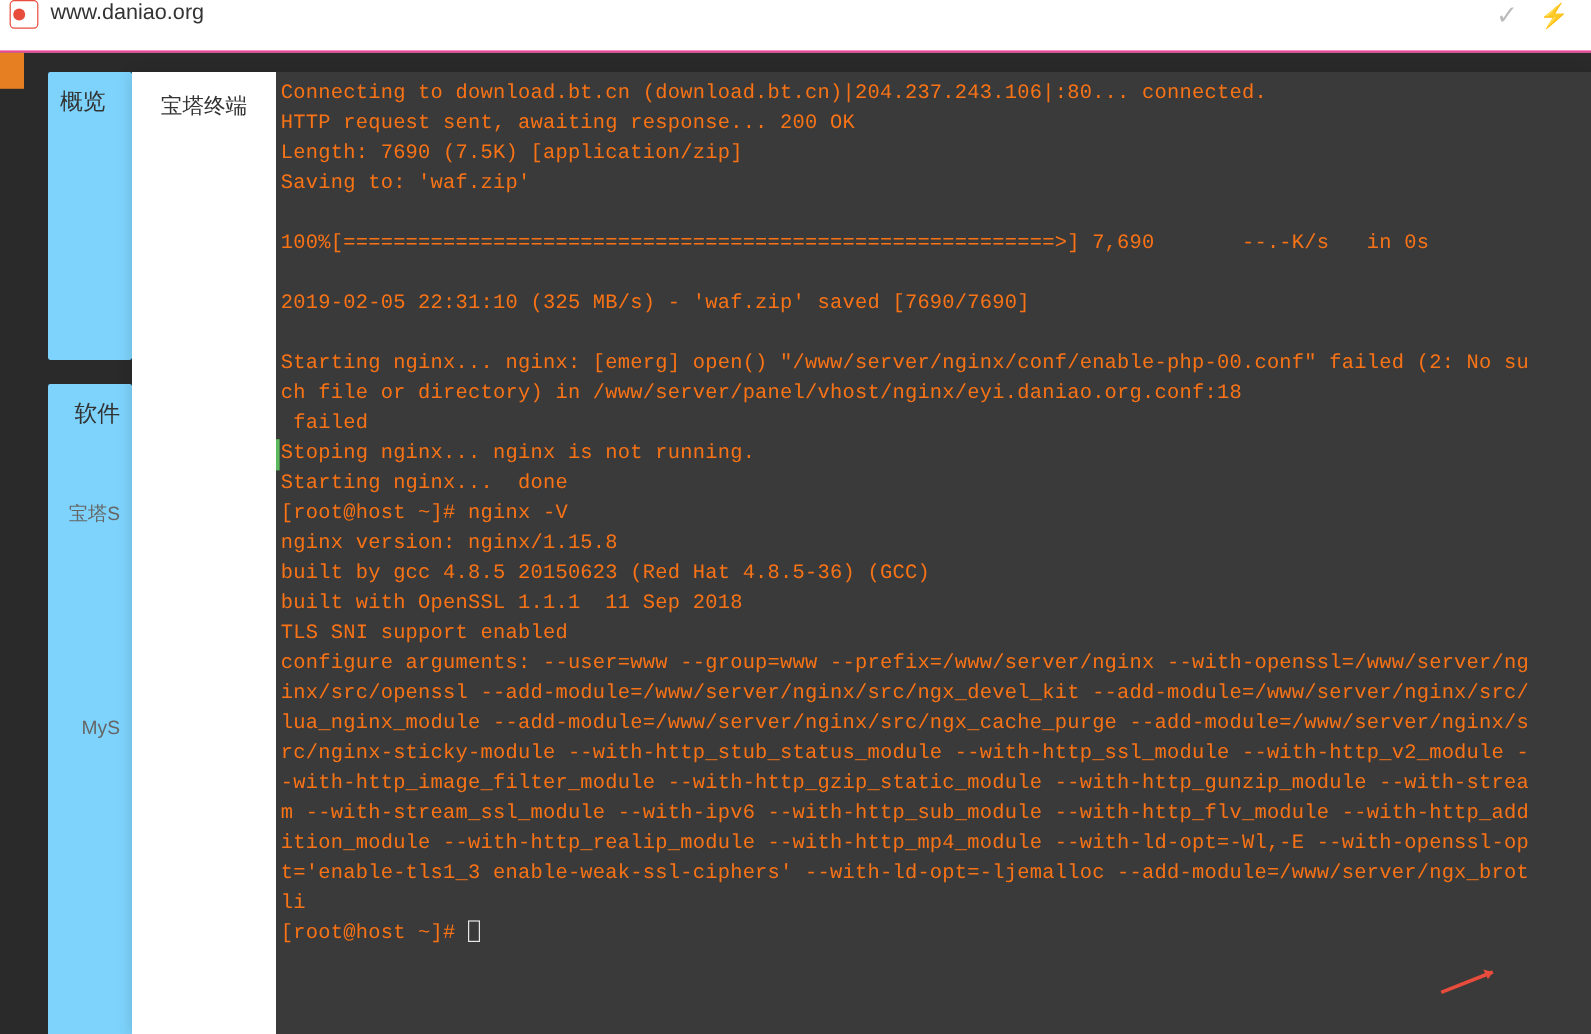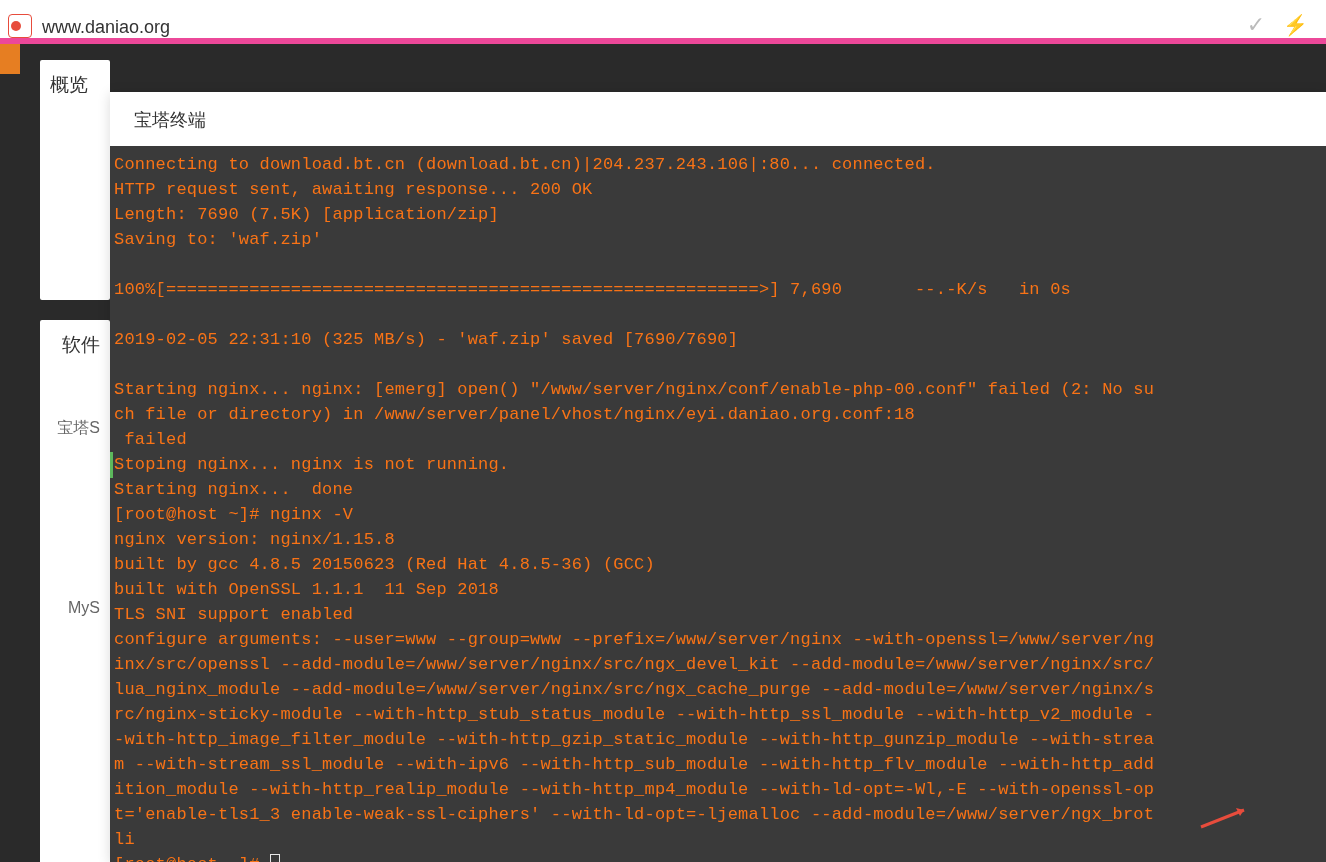--- a/index.html
+++ b/index.html
@@ -8,23 +8,23 @@
     background: #f5f5f5;
     width: 1326px;
     height: 862px;
     overflow: hidden;
     position: relative;
   }
   .browser-bar {
     height: 44px;
     background: #ffffff;
     display: flex;
-    align-items: flex-end;
+    align-items: flex-start;
     padding: 0 8px;
-    border-bottom: 6px solid #ec4899;
+    border-bottom: 2px solid #ec4899;
     gap: 10px;
   }
   .site-icon {
     width: 24px;
     height: 24px;
     background: #ffffff;
     border: 1px solid #e74c3c;
     border-radius: 4px;
     display: flex;
     align-items: center;
@@ -73,21 +73,21 @@
     height: 30px;
     background: #e67e22;
   }
   .side-panel {
     position: absolute;
     left: 40px;
     top: 16px;
     width: 70px;
   }
   .side-card {
-    background: #ffffff;
+    background: #7dd3fc;
     padding: 12px 10px;
     border-radius: 2px;
     margin-bottom: 20px;
     font-size: 19px;
     color: #333;
   }
   .side-card.tall { height: 240px; }
   .side-label {
     font-size: 16px;
     color: #666;
@@ -96,22 +96,21 @@
   .side-card2 { height: 596px; text-align: right; }
   .terminal-modal {
     position: absolute;
     left: 110px;
     top: 16px;
     right: 0;
     bottom: 0;
     background: #ffffff;
     box-shadow: 0 2px 12px rgba(0,0,0,0.15);
     display: flex;
-    flex-direction: column;
-    margin-top: 32px;
+    flex-direction: row;
   }
   .modal-header {
     padding: 16px 24px 14px 24px;
     font-size: 18px;
     color: #333;
     background: #ffffff;
   }
   .terminal-body {
     flex: 1;
     background: #3a3a3a;

